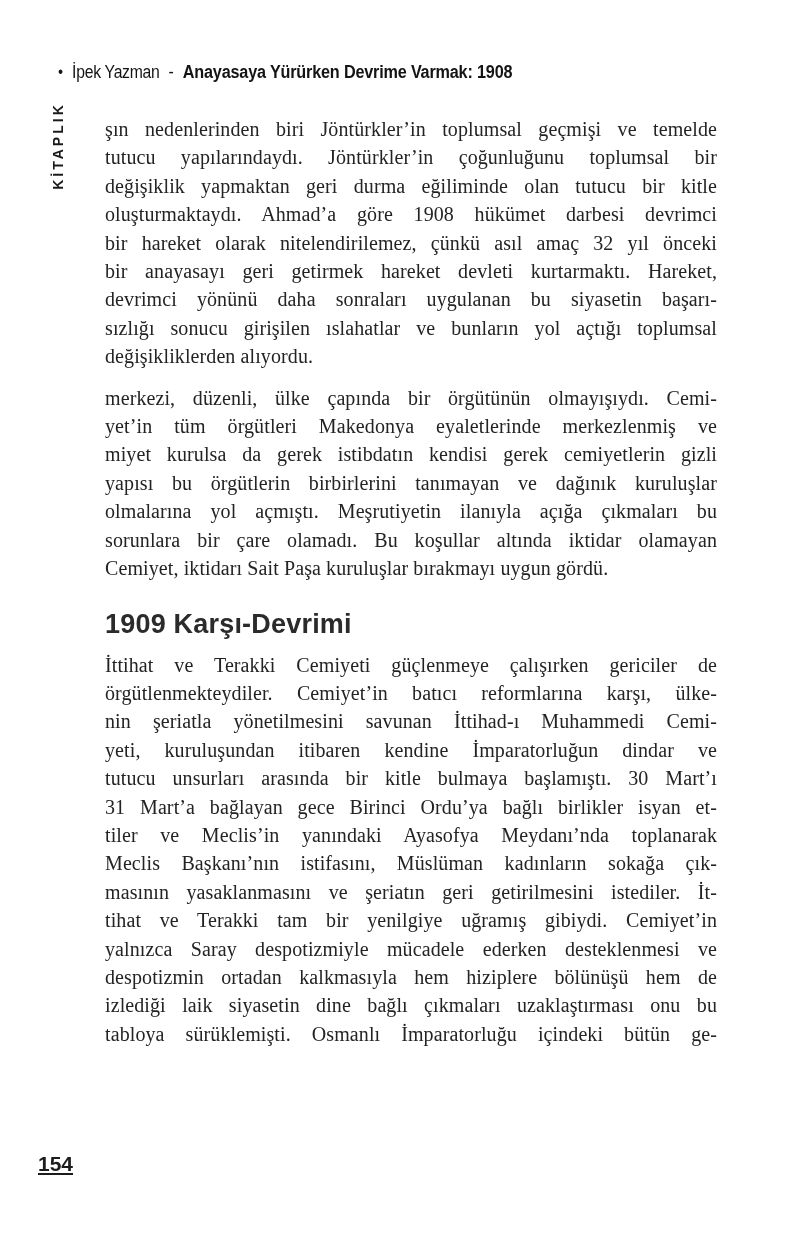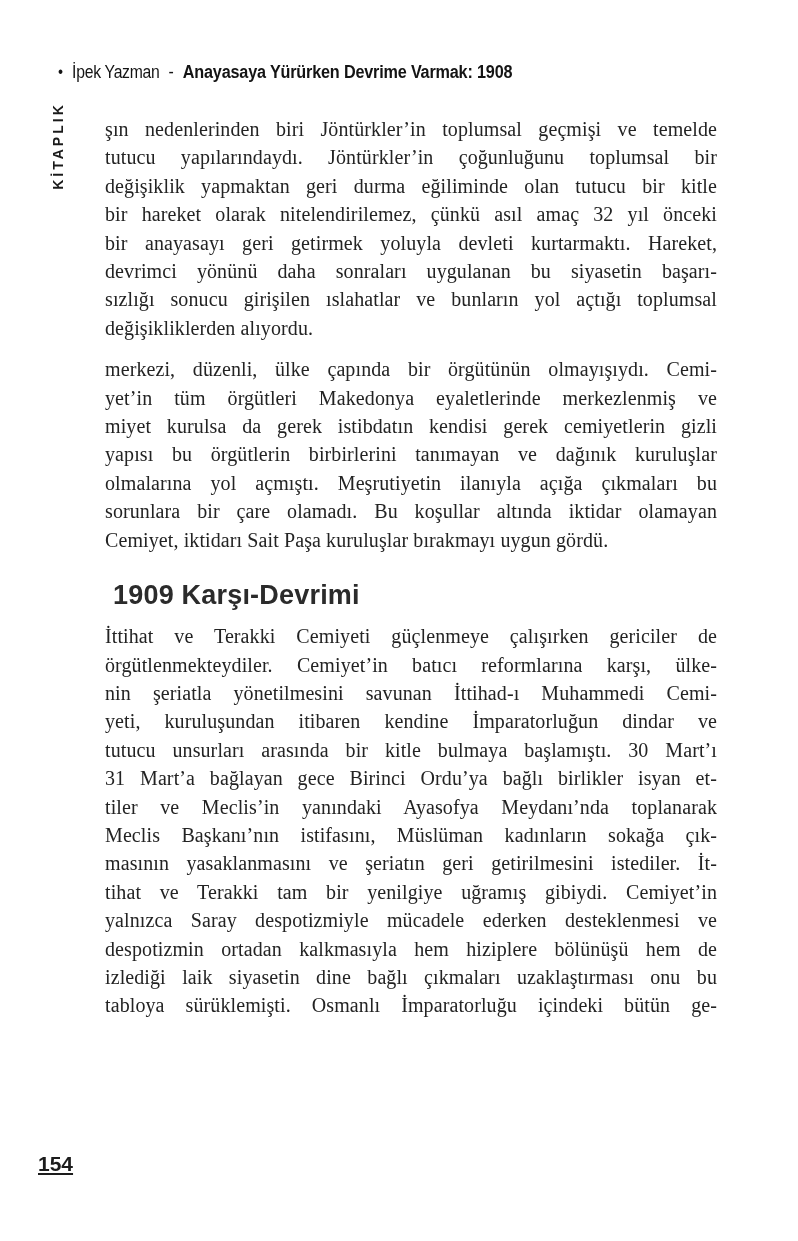--- a/index.html
+++ b/index.html
@@ -93,21 +93,21 @@
     text-align-last: left;
   }
 
   .section-heading {
     font-family: "Liberation Sans", sans-serif;
     font-weight: 600;
     font-size: 27px;
     line-height: 30px;
     color: #2b2b2b;
     letter-spacing: 0.2px;
-    margin: 26px 0 12px 8px;
+    margin: 26px 0 12px 0;
   }
 
   
   .folio {
     position: absolute;
     left: 38px;
     top: 1152px;
     font-family: "Liberation Sans", sans-serif;
     font-weight: 700;
     font-size: 21px;
@@ -127,22 +127,23 @@
     <span class="booktitle">Anayasaya Yürürken Devrime Varmak: 1908</span>
   </div>
 
   <div class="spine-label">KİTAPLIK</div>
 
   <div class="text-column">
     <div class="paragraph">
         <div class="tline">şın nedenlerinden biri Jöntürkler’in toplumsal geçmişi ve temelde</div>
         <div class="tline">tutucu yapılarındaydı. Jöntürkler’in çoğunluğunu toplumsal bir</div>
         <div class="tline">değişiklik yapmaktan geri durma eğiliminde olan tutucu bir kitle</div>
+        <div class="tline">oluşturmaktaydı. Ahmad’a göre 1908 hükümet darbesi devrimci</div>
         <div class="tline">bir hareket olarak nitelendirilemez, çünkü asıl amaç 32 yıl önceki</div>
-        <div class="tline">bir anayasayı geri getirmek yoluyla devleti kurtarmaktı. Hareket,</div>
+        <div class="tline">bir anayasayı geri getirmek hareket devleti kurtarmaktı. Hareket,</div>
         <div class="tline">devrimci yönünü daha sonraları uygulanan bu siyasetin başarı-</div>
         <div class="tline">sızlığı sonucu girişilen ıslahatlar ve bunların yol açtığı toplumsal</div>
         <div class="tline tline-last">değişikliklerden alıyordu.</div>
       </div>
     <div class="paragraph">
         <div class="tline">merkezi, düzenli, ülke çapında bir örgütünün olmayışıydı. Cemi-</div>
         <div class="tline">yet’in tüm örgütleri Makedonya eyaletlerinde merkezlenmiş ve</div>
         <div class="tline">miyet kurulsa da gerek istibdatın kendisi gerek cemiyetlerin gizli</div>
         <div class="tline">yapısı bu örgütlerin birbirlerini tanımayan ve dağınık kuruluşlar</div>
         <div class="tline">olmalarına yol açmıştı. Meşrutiyetin ilanıyla açığa çıkmaları bu</div>

